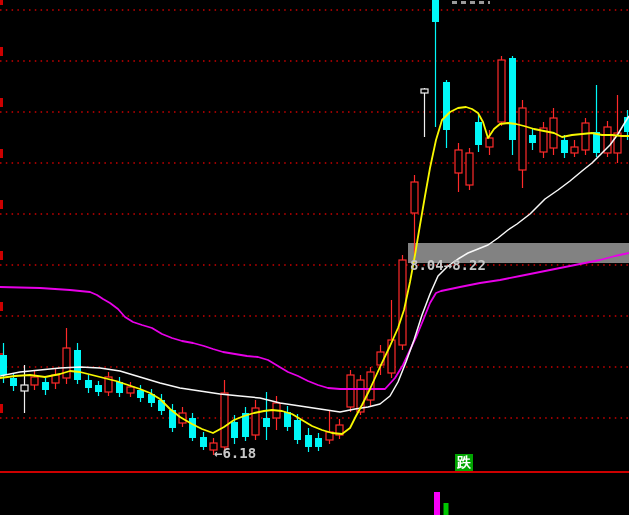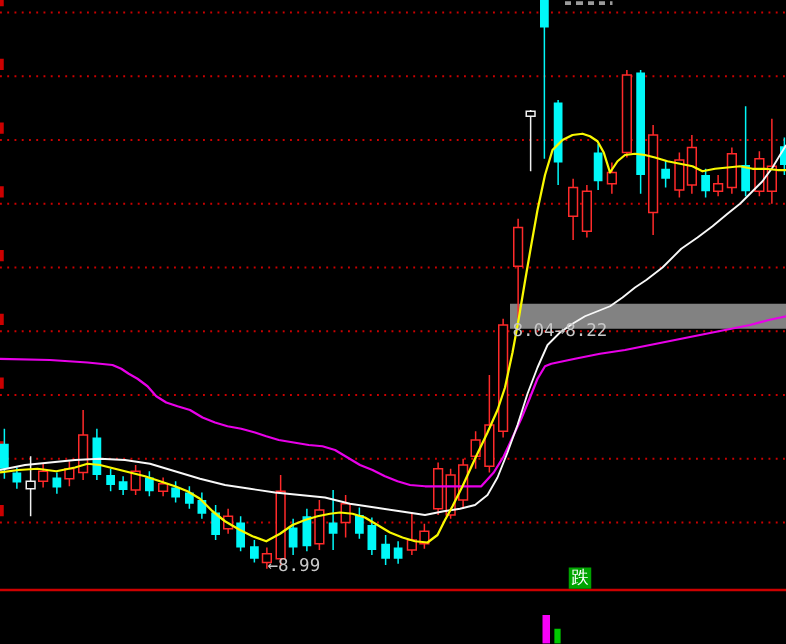--- a/index.html
+++ b/index.html
@@ -1,18 +1,18 @@
 <!DOCTYPE html>
 <html><head>
 <meta charset="utf-8">
 <style>
   html,body{margin:0;padding:0;background:#000;}
   .screen{
     position:relative;width:629px;height:515px;background:#000;
-    overflow:hidden;font-family:"DejaVu Sans Mono","Liberation Mono",monospace;
+    overflow:hidden;font-family:"DejaVu Sans Mono","Liberation Mono",monospace;font-weight:bold;
   }
   .screen svg{position:absolute;left:0;top:0;display:block;}
   .overlay-label{
     position:absolute;color:#c8c8c8;font-size:14px;line-height:15px;
     white-space:pre;letter-spacing:0px;
   }
   .badge{
     position:absolute;color:#ffffff;background:#00a400;
     font-size:14px;line-height:17px;width:18px;height:17px;text-align:center;
   }
@@ -167,15 +167,15 @@
       <line x1="617.5" y1="95" x2="617.5" y2="163" stroke="#ff2a2a" stroke-width="1.2"></line>
       <rect x="614" y="133" width="7" height="20" fill="#000000" stroke="#ff2a2a" stroke-width="1.2"></rect>
       <line x1="627.5" y1="110" x2="627.5" y2="140" stroke="#00f8f8" stroke-width="1.2"></line>
       <rect x="624" y="117" width="7" height="15" fill="#00f8f8"></rect>
       <polyline points="0,287 40,288 70,290 90,292 97,295 103,299 110,303 118,309 125,317 133,322 142,325 152,328 162,334 172,338 182,341 193,343 204,346 213,349 223,352 235,354 247,356 258,357 268,360 278,366 288,372 298,376 308,381 318,385 328,388 340,389 360,389 385,389 395,378 403,365 410,350 417,335 424,318 430,303 436,293 441,291 460,287 480,283 500,280 520,276 540,272 560,268 580,264 600,260 615,256 629,253" fill="none" stroke="#e800e8" stroke-width="1.8" stroke-linejoin="round"></polyline>
       <polyline points="0,376 20,372 40,370 60,368 80,367 100,368 120,371 140,377 160,383 180,388 200,391 220,394 240,396 260,398 280,403 300,406 320,409 340,412 355,409 368,407 380,404 390,396 398,382 406,362 414,340 422,315 430,294 438,276 448,266 458,259 468,253 478,249 488,245 498,238 508,230 517,224 530,214 545,199 558,190 570,181 582,171 592,163 602,153 610,145 618,134 624,124 629,116" fill="none" stroke="#f8f8f8" stroke-width="1.5" stroke-linejoin="round"></polyline>
       <polyline points="0,378 15,376 30,375 45,377 60,374 70,371 80,372 92,375 104,378 116,381 128,385 140,389 150,393 160,399 170,409 180,417 192,424 202,429 213,433 224,427 234,420 244,416 254,413 264,411 272,410 282,411 292,414 302,420 312,426 322,430 332,433 342,434 350,428 356,416 362,405 370,389 380,367 390,346 398,328 404,310 410,282 415,255 420,225 425,196 430,168 436,140 442,120 450,112 458,108 466,107 472,109 478,113 483,122 488,138 494,129 500,124 508,123 516,124 524,126 534,129 544,131 554,133 562,137 572,135 582,134 592,133 602,135 612,135 622,136 629,136" fill="none" stroke="#f8f800" stroke-width="1.8" stroke-linejoin="round"></polyline>
     </svg>
   <div class="clipped" id="clipped-top" style="left: 452px; top: 1px; width: 38px;"></div>
   <div class="overlay-label" id="gap-label" style="left: 410px; top: 258px;">8.04→8.22</div>
-  <div class="overlay-label" id="low-label" style="left: 214px; top: 446px;">←8.99</div>
+  <div class="overlay-label" id="low-label" style="left: 214px; top: 446px;">←6.18</div>
   <div class="badge" id="signal-badge" style="left: 455px; top: 454px;">跌</div>
 </div>
 
 </body></html>

